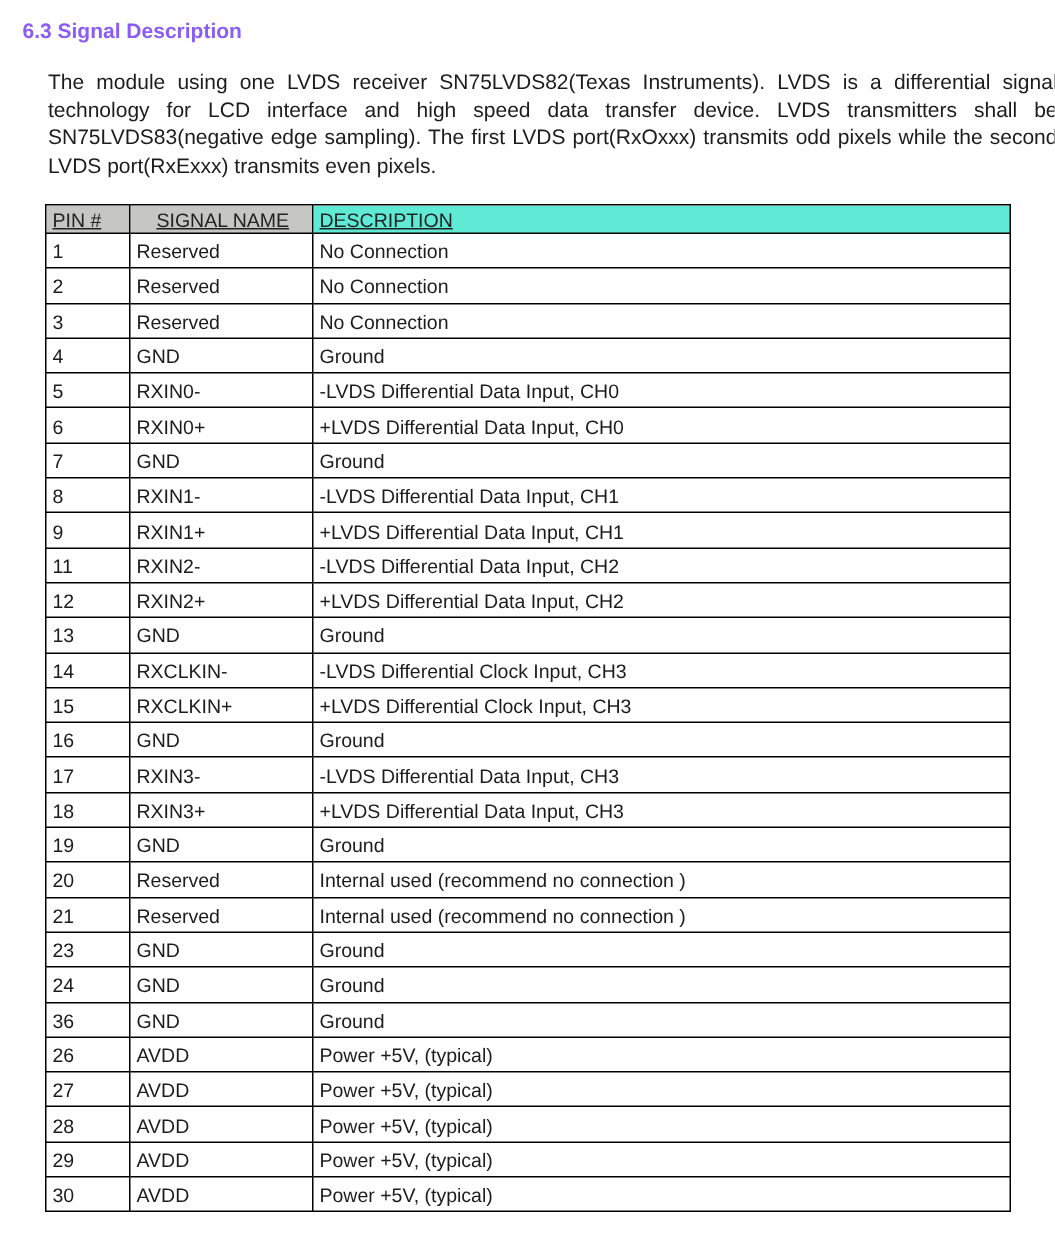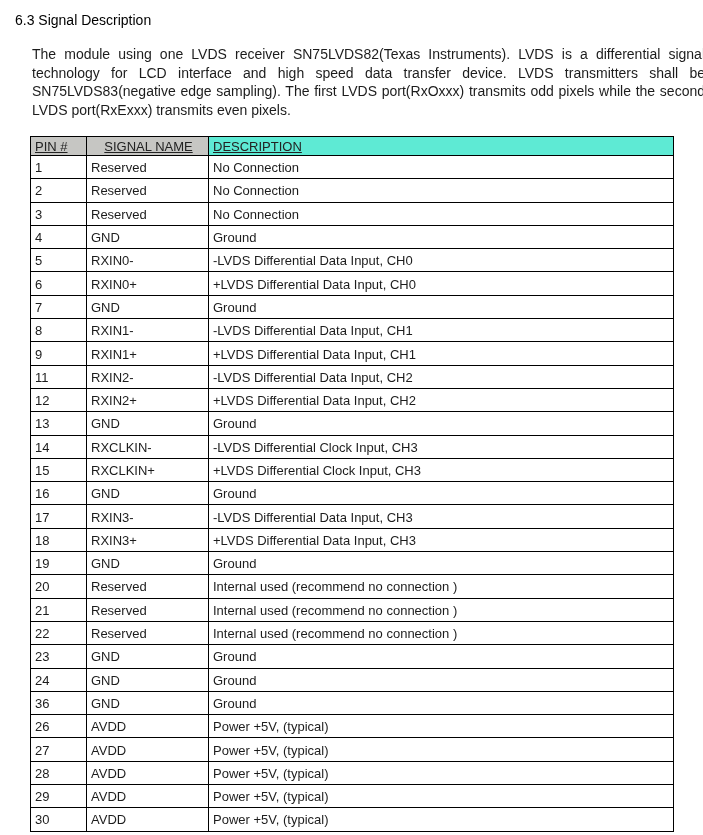--- a/index.html
+++ b/index.html
@@ -13,22 +13,22 @@
     font-family: "Liberation Sans", sans-serif;
     color: #1c1c1c;
     overflow: hidden;
   }
   .doc {
     padding: 12px 15px 0 15px;
   }
   .section-title {
     margin: 0 0 11px 0;
     font-size: 14px;
-    font-weight: normal;
-    color: #000000;
+    font-weight: bold;
+    color: #8b5cf6;
   }
   .section-paragraph {
     margin: 17px;
     width: 673px;
     font-size: 14px;
     line-height: 18.5px;
     text-align: justify;
     color: #1c1c1c;
   }
   table.pin-table {
@@ -178,25 +178,20 @@
           <td>20</td>
           <td>Reserved</td>
           <td>Internal used (recommend no connection )</td>
         </tr>
         <tr>
           <td>21</td>
           <td>Reserved</td>
           <td>Internal used (recommend no connection )</td>
         </tr>
         <tr>
-          <td>22</td>
-          <td>Reserved</td>
-          <td>Internal used (recommend no connection )</td>
-        </tr>
-        <tr>
           <td>23</td>
           <td>GND</td>
           <td>Ground</td>
         </tr>
         <tr>
           <td>24</td>
           <td>GND</td>
           <td>Ground</td>
         </tr>
         <tr>

